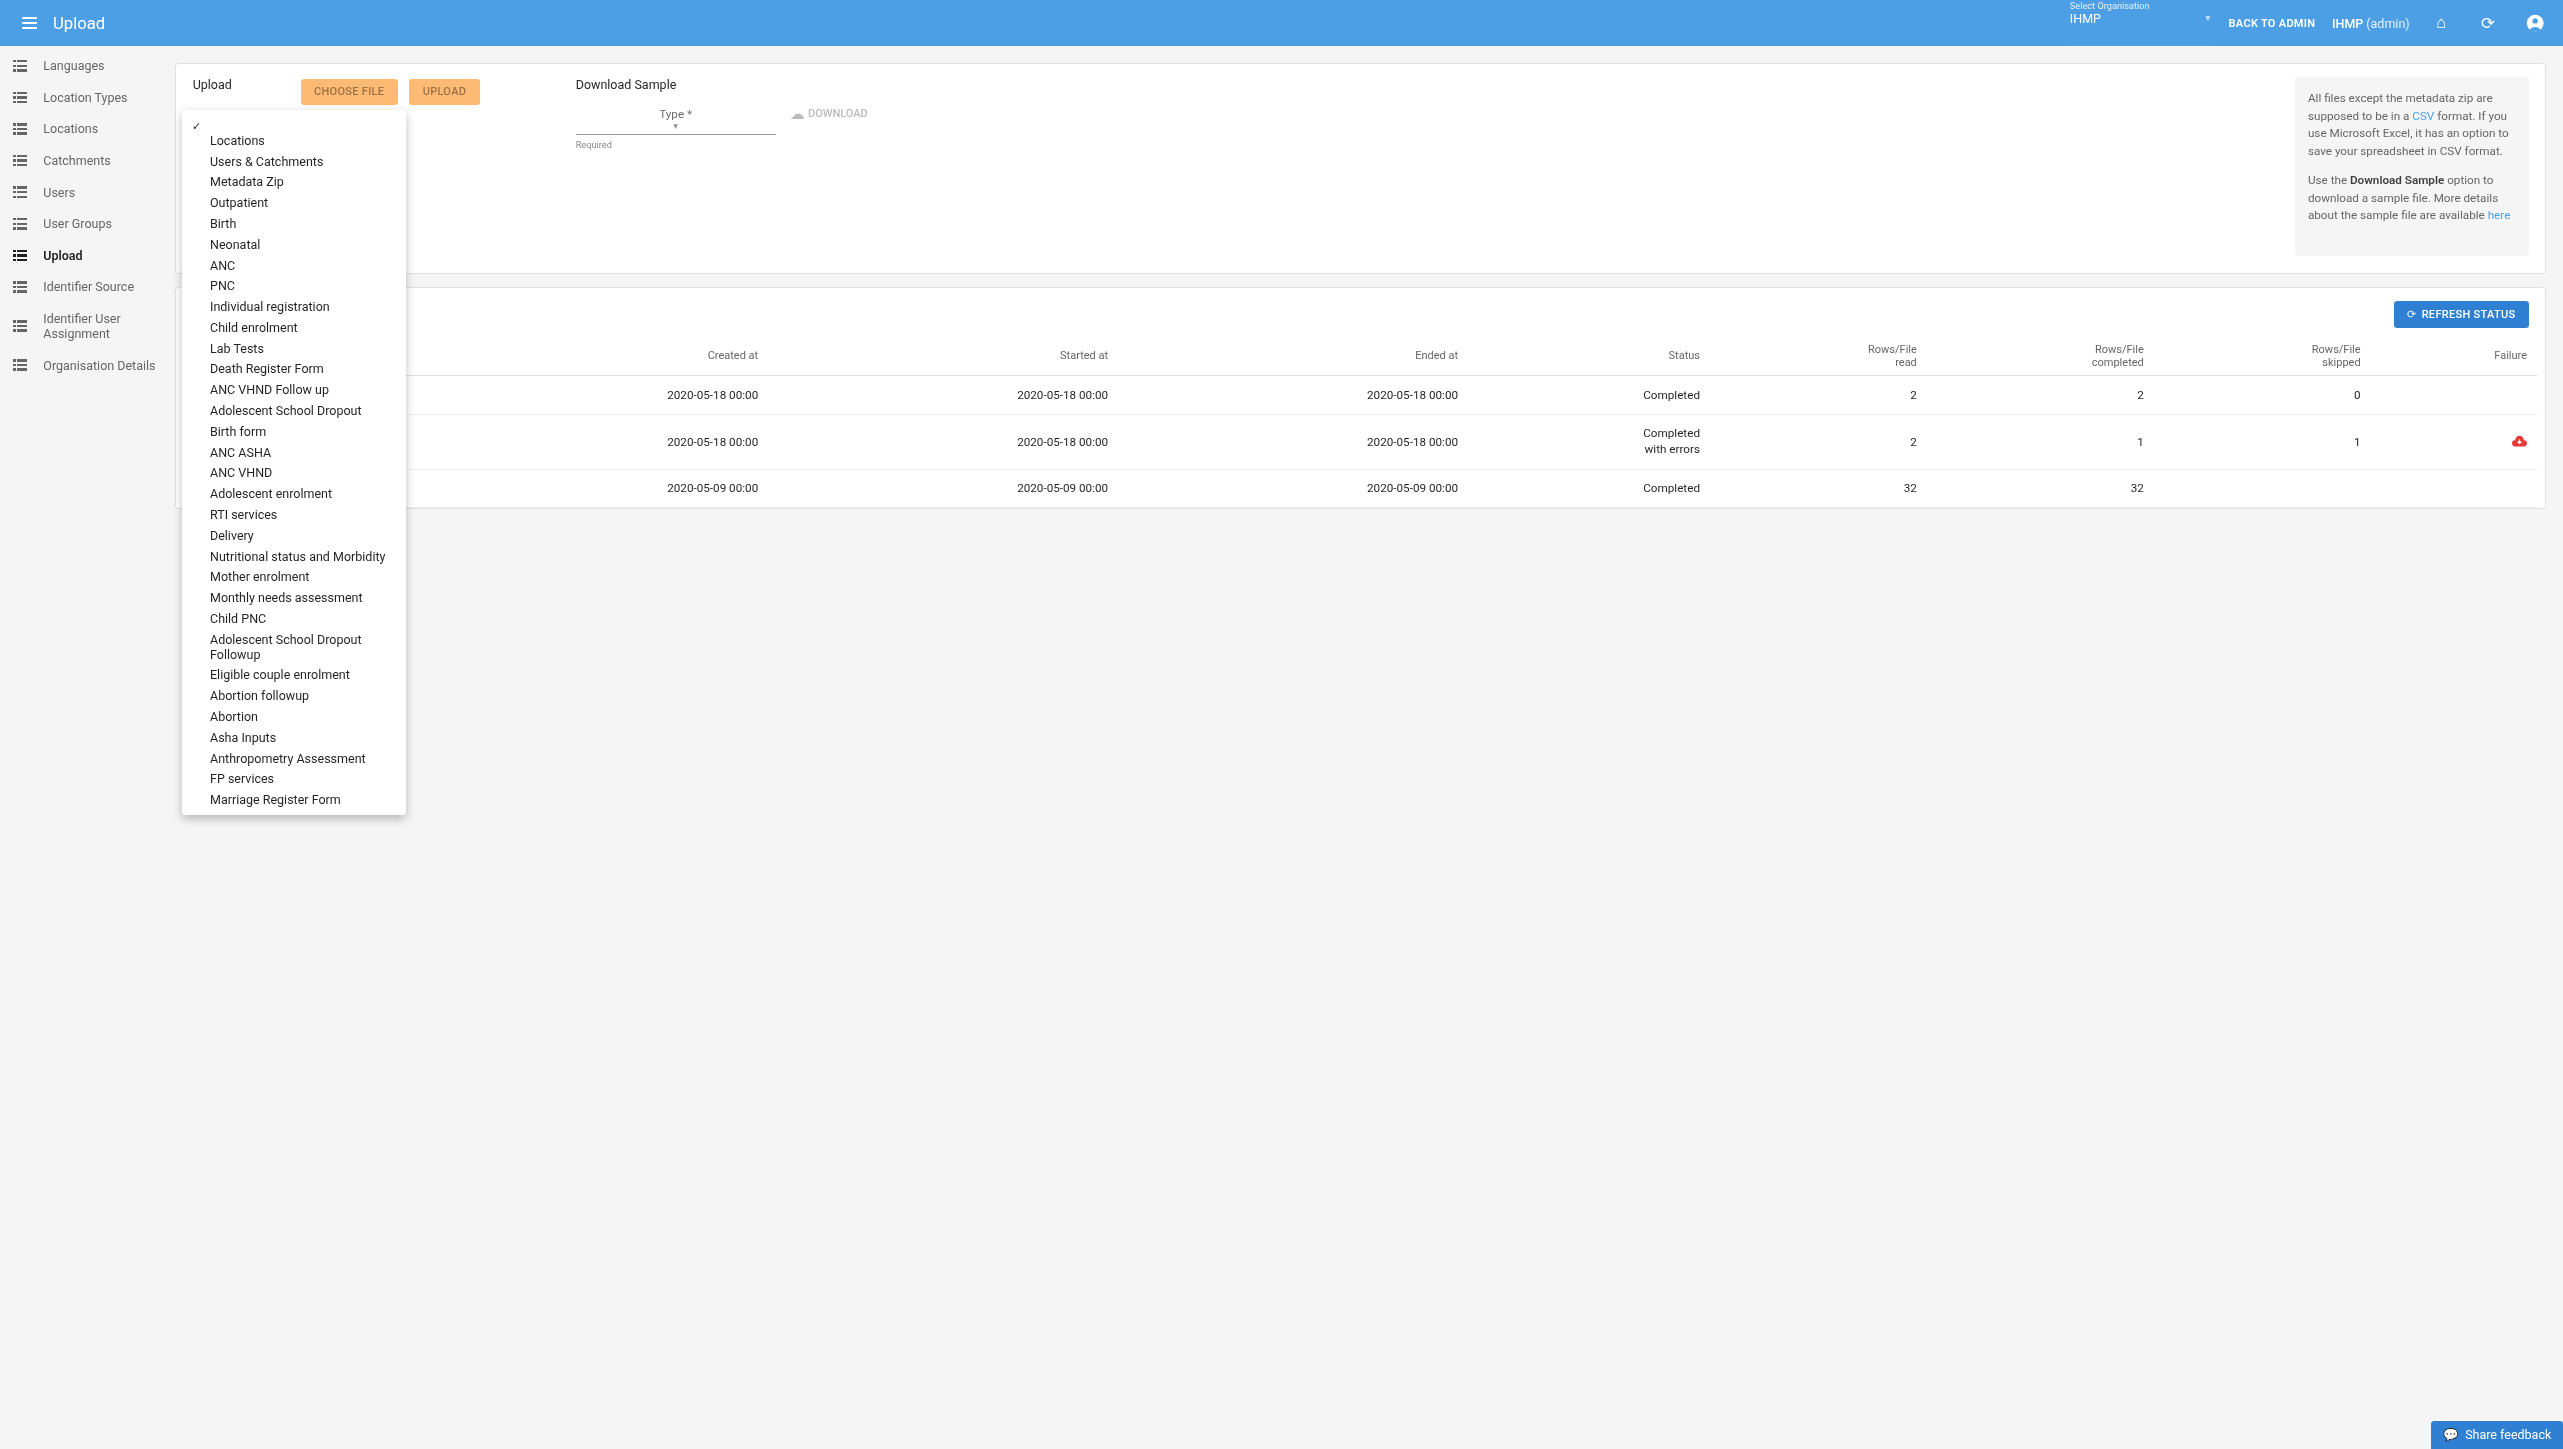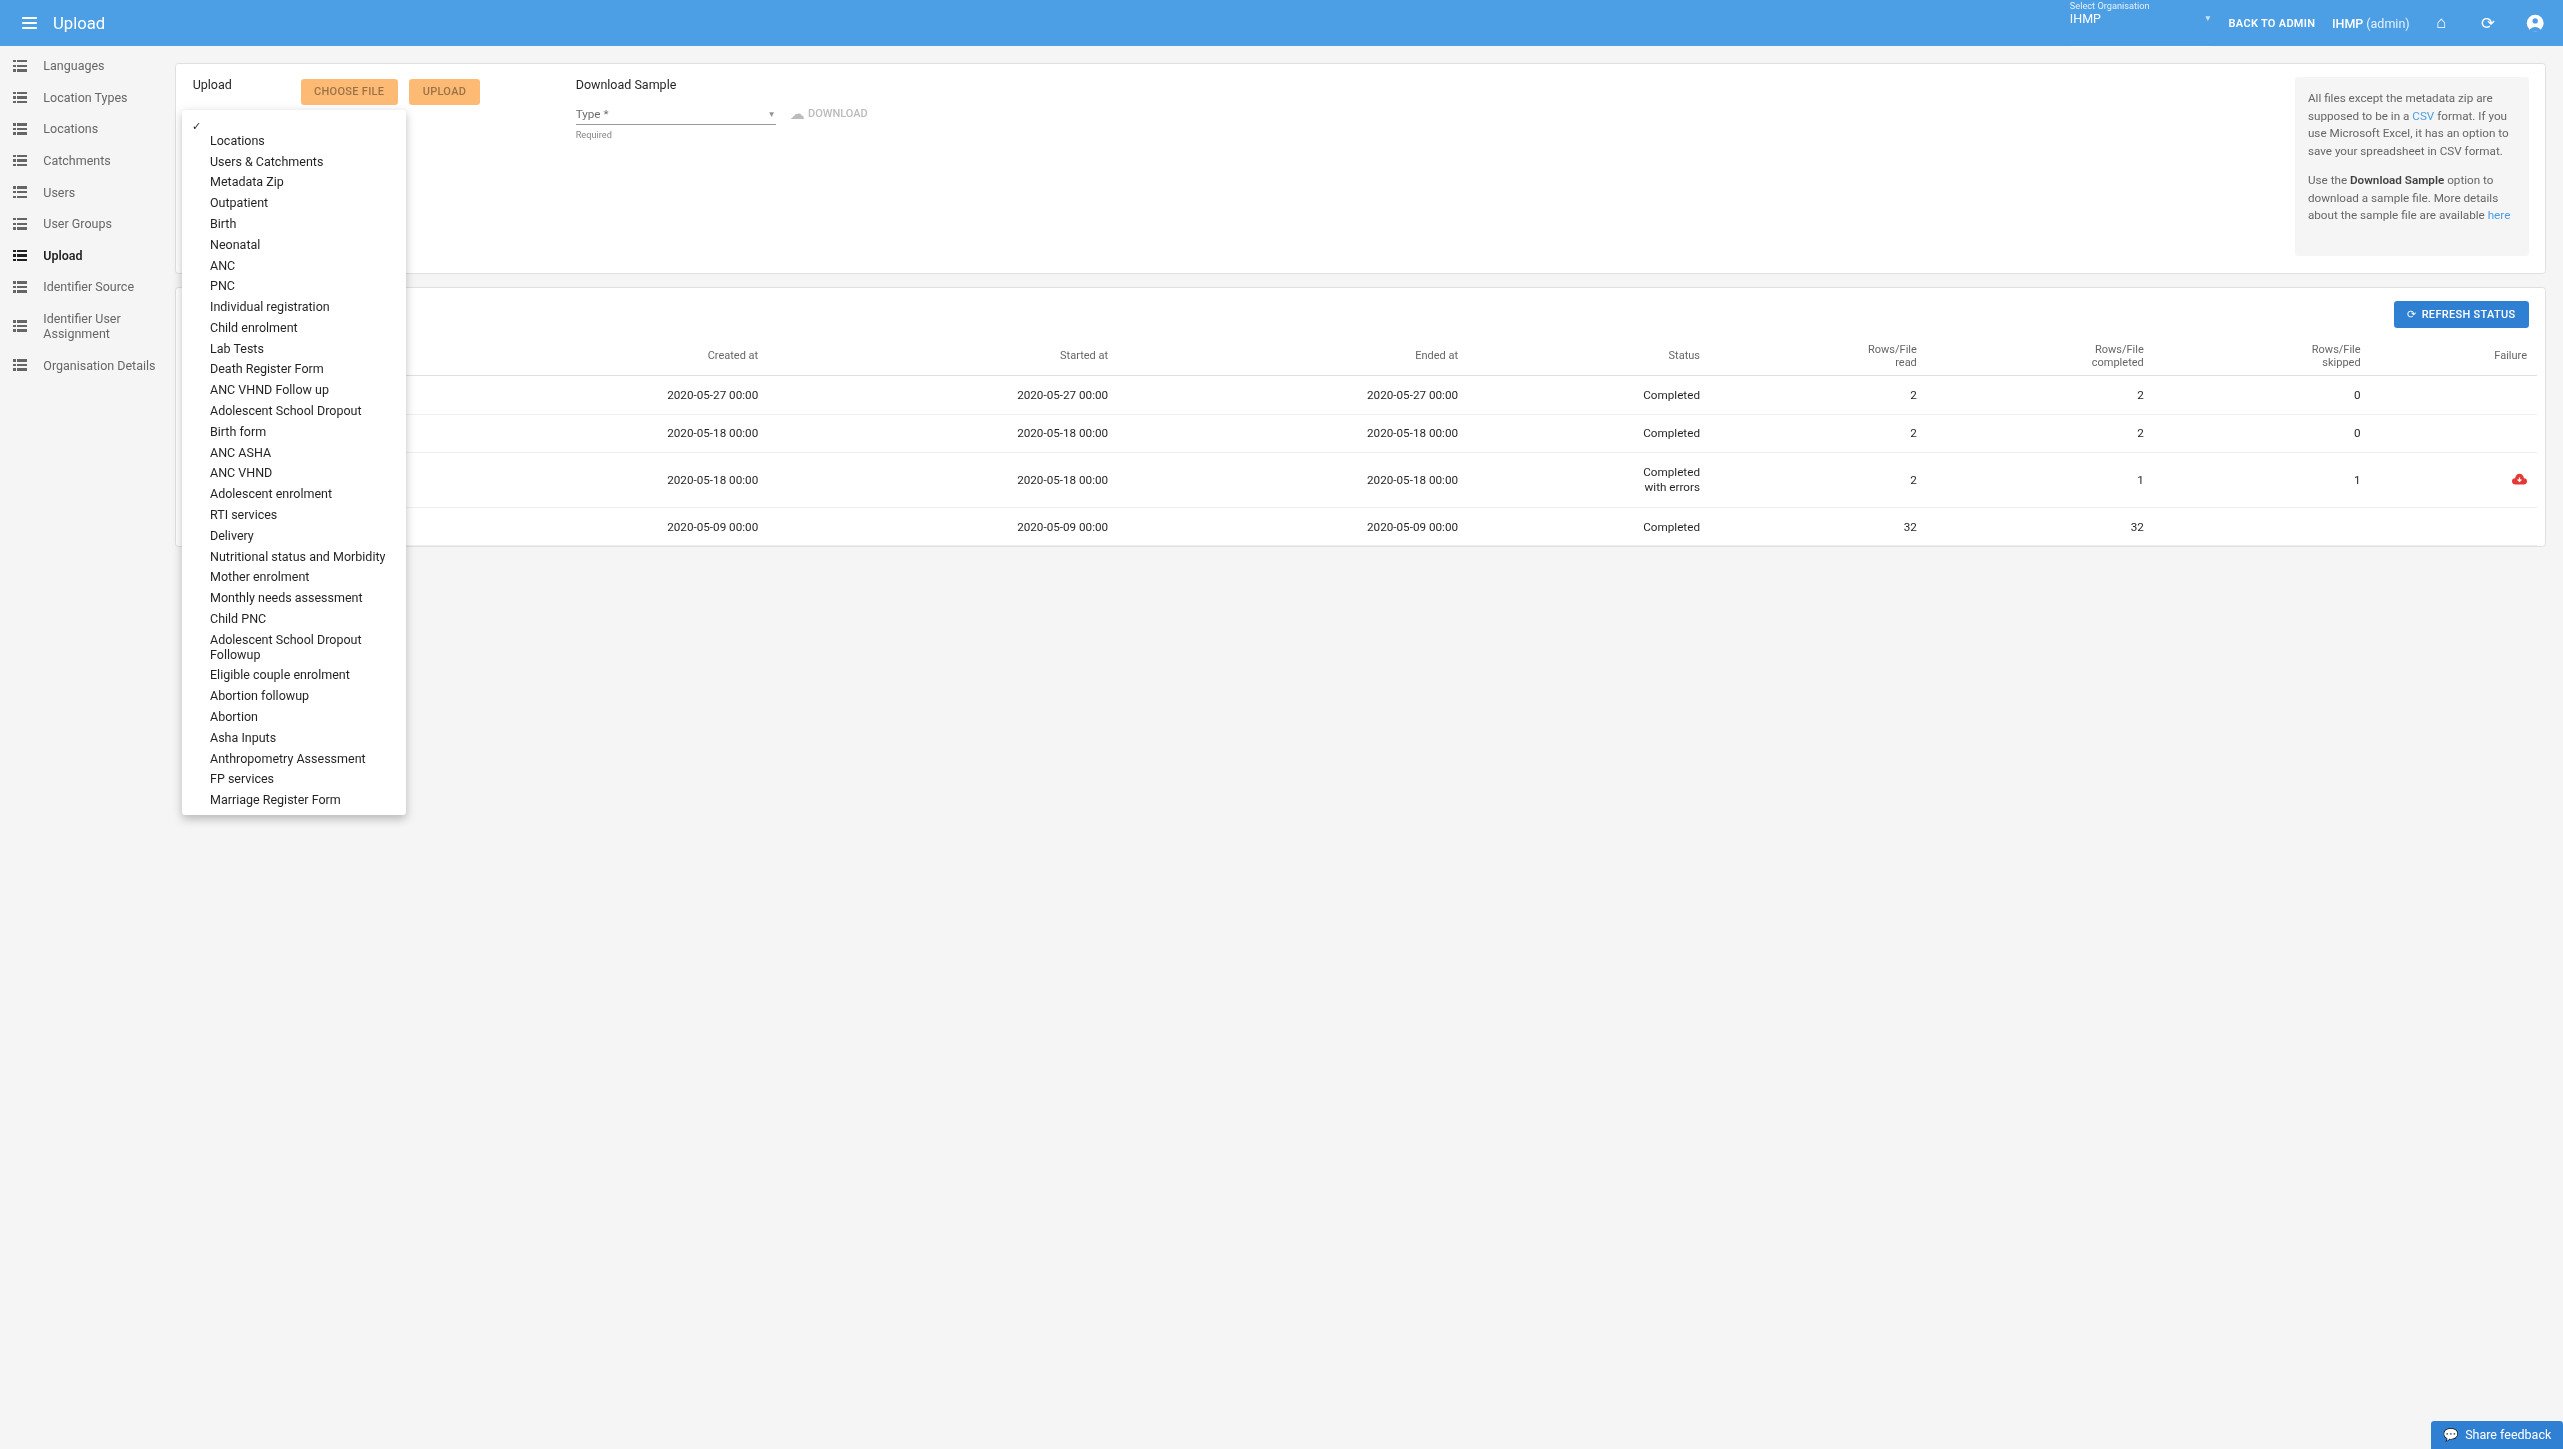--- a/index.html
+++ b/index.html
@@ -42,21 +42,21 @@
     
     .card { background: white; border: 0.8px solid #e0e0e0; border-radius: 3.3px; padding: 13.3px 16.7px 16.7px; margin-bottom: 13.3px; }
     .upload-row { display: flex; gap: 33px; }
     .upload-col1 { width: 350px; }
     .section-head { font-size: 12.5px; margin-bottom: 11.7px; }
     .btn { border: none; border-radius: 3.3px; padding: 6.7px 13.3px; font-size: 11px; font-weight: 500; letter-spacing: 0.3px; cursor: pointer; text-transform: uppercase; }
     .btn-grey { background: #fdba74; color: rgba(0,0,0,0.4); }
     .btn-group { display: flex; gap: 11.7px; margin-left: 108px; margin-top: -25px; }
     
     .download-col { position: relative; }
-    .type-select { width: 200px; border: none; border-bottom: 0.8px solid rgba(0,0,0,0.4); padding: 3.3px 0; font-size: 11.7px; color: rgba(0,0,0,0.6); display: flex; justify-content: space-between; align-items: center; cursor: pointer; }
+    .type-select { width: 200px; border: none; border-bottom: 0.8px solid rgba(0,0,0,0.4); padding: 3.3px 0; font-size: 11.7px; color: rgba(0,0,0,0.6); display: flex; justify-content: space-between; align-items: center; cursor: pointer; flex-direction: column; }
     .helper-text { font-size: 9.2px; color: rgba(0,0,0,0.5); margin-top: 3.3px; }
     .download-btn { position: absolute; left: 214px; top: 28px; display: flex; align-items: center; gap: 3.3px; color: #bbb; font-size: 11px; font-weight: 500; }
     .cloud-icon { font-size: 15px; }
     
     .info-box { background: #f5f5f5; border-radius: 3.3px; padding: 13.3px; color: #666; font-size: 11.7px; line-height: 1.5; margin-left: auto; width: 234px; }
     .info-box p { margin-bottom: 11.7px; }
     .info-box p:last-child { margin-bottom: 18px; }
     .info-box a { color: #4c9ee5; text-decoration: none; }
     .info-box b { color: rgba(0,0,0,0.75); font-weight: 600; }
     
@@ -387,32 +387,20 @@
               <th>Started at</th>
               <th>Ended at</th>
               <th>Status</th>
               <th>Rows/File<br>read</th>
               <th>Rows/File<br>completed</th>
               <th>Rows/File<br>skipped</th>
               <th>Failure</th>
             </tr>
           </thead>
         <tbody id="tbody">
-            <tr>
-    <td></td>
-    <td></td>
-    <td>2020-05-27 00:00</td>
-    <td>2020-05-27 00:00</td>
-    <td>2020-05-27 00:00</td>
-    <td>Completed</td>
-    <td>2</td>
-    <td>2</td>
-    <td>0</td>
-    <td></td>
-            </tr>
             <tr>
     <td></td>
     <td></td>
     <td>2020-05-18 00:00</td>
     <td>2020-05-18 00:00</td>
     <td>2020-05-18 00:00</td>
     <td>Completed</td>
     <td>2</td>
     <td>2</td>
     <td>0</td>

